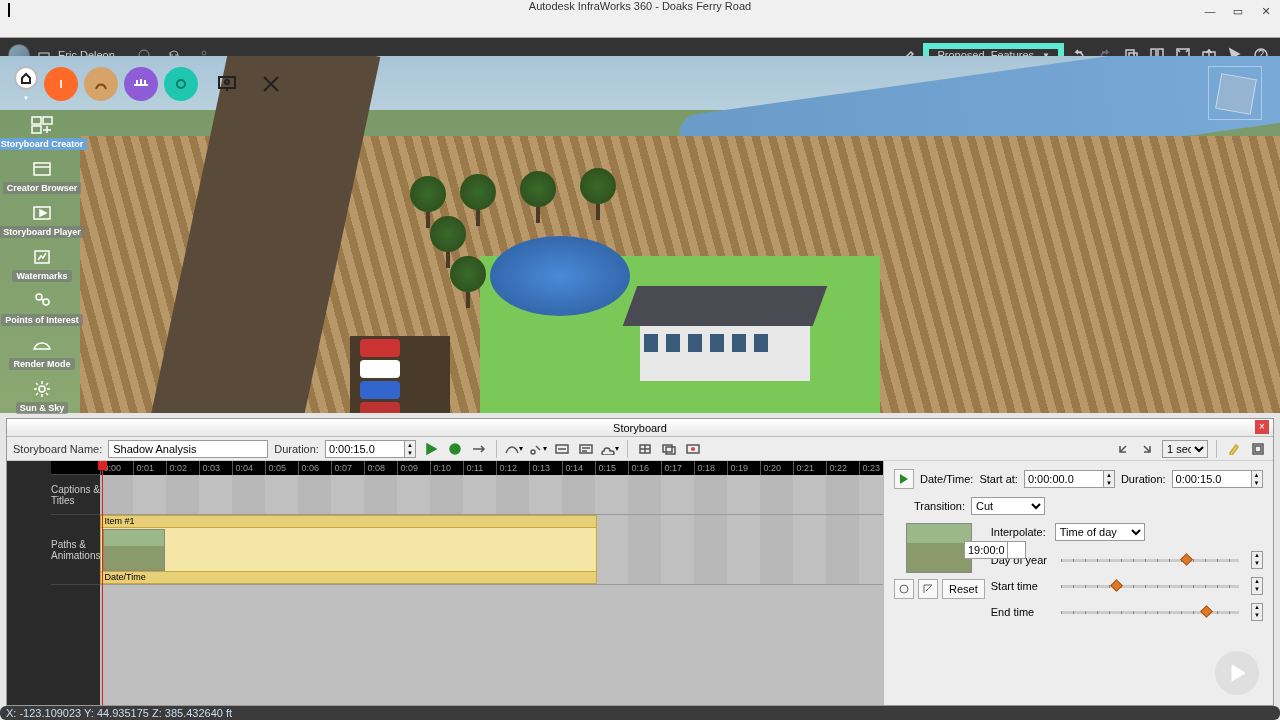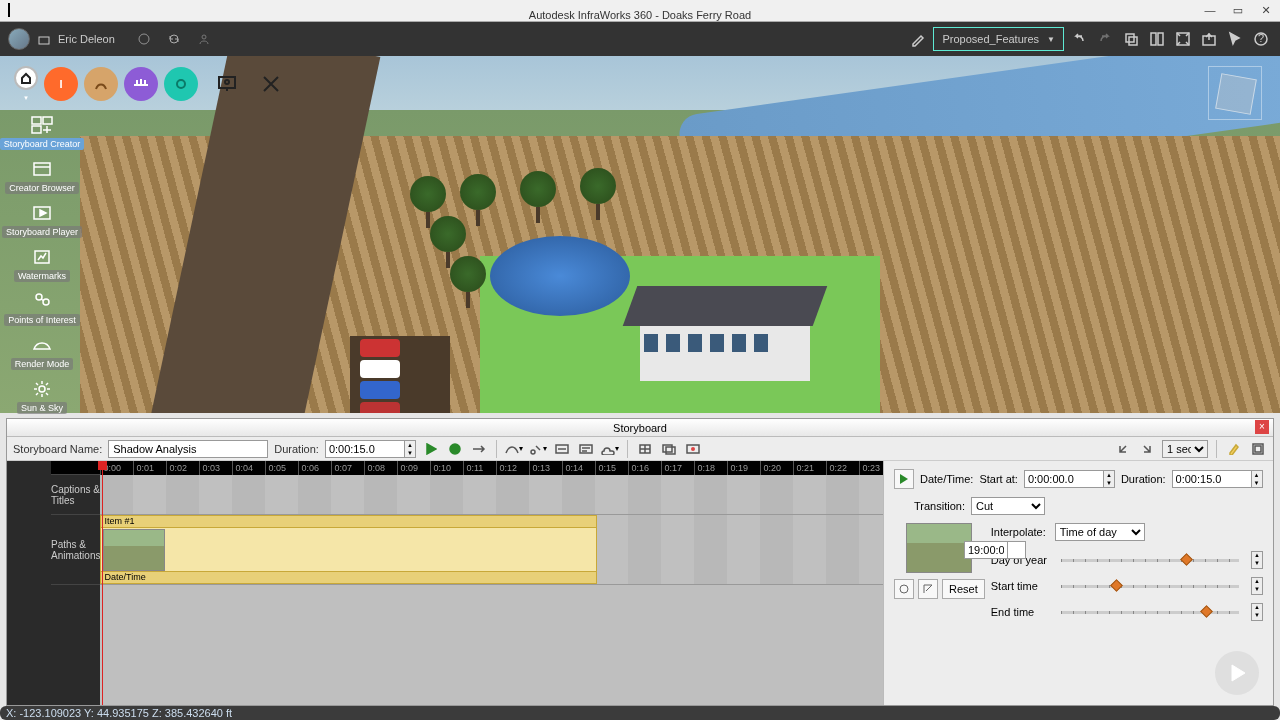--- a/index.html
+++ b/index.html
@@ -1,49 +1,49 @@
 <!DOCTYPE html>
 <html><head>
 <meta charset="utf-8">
 <style>
 * { margin:0; padding:0; box-sizing:border-box; font-family: "Segoe UI", Tahoma, sans-serif; font-size:11px; }
 html,body { width:1280px; height:720px; overflow:hidden; background:#e6e6e6; }
 
 
-.titlebar { height:22px; background:#f0f0f0; display:flex; align-items:flex-end; border-bottom:1px solid #aaa; position:relative;}
+.titlebar { height:38px; background:#f0f0f0; display:flex; align-items:flex-start; border-bottom:1px solid #aaa; position:relative;}
 .titlebar .title { position:absolute; left:50%; transform:translateX(-50%); color:#333; }
 .titlebar .winbtns { margin-left:auto; display:flex; }
 .titlebar .winbtns span { width:28px; height:22px; display:flex; align-items:center; justify-content:center; color:#444;}
 .cursor-i { position:absolute; left:8px; top:3px; width:2px; height:14px; background:#000; }
 
 
 .userbar { height:34px; background:#333; display:flex; align-items:center; color:#ccc; padding:0 8px; }
 .userbar .avatar { width:22px; height:22px; border-radius:50%; background:linear-gradient(135deg,#8ab,#678); margin-right:6px; border:1px solid #666;}
 .userbar .homeico { width:16px; height:16px; margin-right:6px; display:flex; align-items:center; justify-content:center;}
 .userbar .uname { margin-right:14px; }
 .userbar .ico { width:22px; height:22px; display:flex; align-items:center; justify-content:center; margin:0 4px; opacity:.8;}
 .userbar .spacer { flex:1; }
 .rbar { display:flex; align-items:center; gap:4px;}
-.rbar .proposal { display:flex; align-items:center; background:#333; border:1px solid #5eead4; height:24px; padding:0 8px; gap:8px;}
+.rbar .proposal { display:flex; align-items:center; background:#333; border:6px solid #5eead4; height:24px; padding:0 8px; gap:8px;}
 .rbar .ric { width:22px; height:22px; display:flex; align-items:center; justify-content:center; color:#ccc;}
 .rbar svg { stroke:#ccc; fill:none; stroke-width:1.5;}
 
 
 .hud { position:absolute; left:14px; top:66px; display:flex; gap:6px; align-items:center;}
 .hud .circ { width:34px; height:34px; border-radius:50%; display:flex; align-items:center; justify-content:center; font-weight:bold; color:#fff;}
 .hud .c0 { background:#fff; color:#333; border:2px solid #bbb; width:24px; height:24px;}
 .hud .c1 { background:#ff6a2b;}
 .hud .c2 { background:#d6a46a;}
 .hud .c3 { background:#8d5cd6;}
 .hud .c4 { background:#1fc7b0;}
 .hud .sq { width:30px; height:30px; display:flex; align-items:center; justify-content:center; margin-left:8px;}
 .hud svg { stroke:#222; stroke-width:2; fill:none;}
 
 
-.leftbar { position:absolute; left:6px; top:112px; display:flex; flex-direction:column; gap:4px; align-items:center;}
+.leftbar { position:absolute; left:6px; top:112px; display:flex; flex-direction:column; gap:4px; align-items:center;font-weight:bold;}
 .leftbar .tool { display:flex; flex-direction:column; align-items:center; color:#fff; width:72px; padding:2px 0;}
 .leftbar .tool .ticon { width:26px; height:22px; display:flex; align-items:center; justify-content:center;}
 .leftbar .tool .tlabel { font-size:9px; background:rgba(120,120,120,.65); padding:1px 4px; border-radius:2px; margin-top:2px; white-space:nowrap;}
 .leftbar .tool.active .tlabel { background:#6aa3d8;}
 .leftbar svg { stroke:#fff; fill:none; stroke-width:1.5;}
 
 
 .viewport { position:absolute; top:56px; left:0; right:0; height:357px; overflow:hidden;}
 .sky { position:absolute; inset:0; background:linear-gradient(180deg,#a8c5d8 0%,#b8d0dc 15%,#7a9a6a 15%,#8ba872 100%);}
 .river { position:absolute; top:15px; right:-50px; width:650px; height:90px; background:linear-gradient(90deg,#6a9bc8,#7aabd8); transform:rotate(-8deg); border-radius:20px;}

